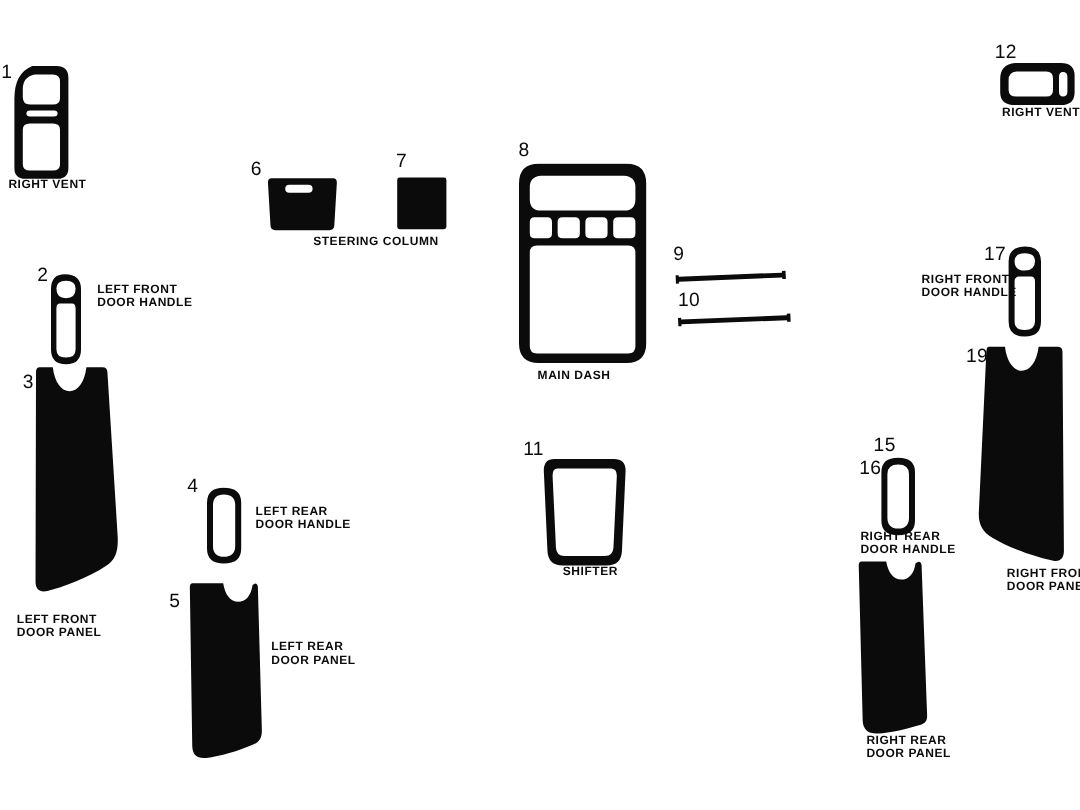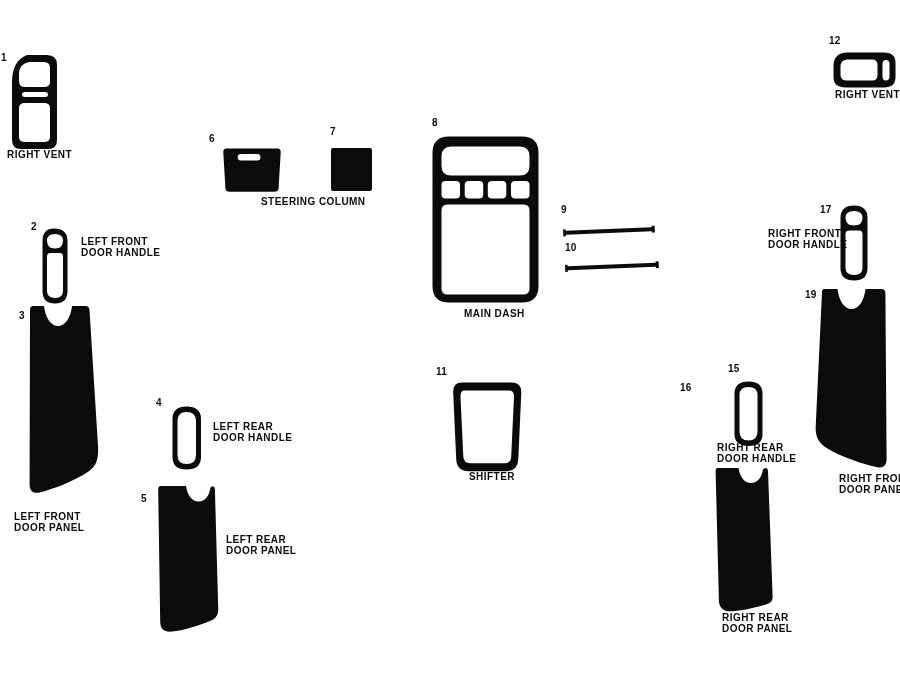--- a/index.html
+++ b/index.html
@@ -3,22 +3,22 @@
 <meta charset="utf-8">
 <style>
   :root { --ink:#0b0b0b; --background:#ffffff; }
   html,body { margin:0; padding:0; }
   body { background:#e9e9e9; font-family:"Liberation Sans", sans-serif; }
   #stage {
     position:relative; width:900px; height:675px;
     background:var(--background,#fff); overflow:hidden; margin:0 auto;
   }
   .num {
-    position:absolute; color:var(--ink); font-weight:700;
-    font-size:10px; letter-spacing:.3px; white-space:nowrap;
+    position:absolute; color:var(--ink); font-weight:400;
+    font-size:16px; letter-spacing:.3px; white-space:nowrap;
   }
   .lbl {
     position:absolute; color:var(--ink); font-weight:700;
     font-size:10px; line-height:11px; letter-spacing:.45px; white-space:nowrap;
   }
   .lbl span { display:block; }
   .shape { position:absolute; }
   .shape path, .shape rect, .shape polygon { fill:var(--ink); }
 </style>
 </head>
@@ -97,21 +97,21 @@
   <div class="num" style="left:432px;top:117px">8</div>
   <svg class="shape" style="left:432px;top:136px" width="108" height="168" viewBox="432 136 108 168">
     <path fill-rule="evenodd" d="M449,136.5 H522 Q538.5,136.5 538.5,153 V286 Q538.5,302.5 522,302.5 H449 Q432.5,302.5 432.5,286 V153 Q432.5,136.5 449,136.5 Z
       M451,146.5 H520 Q529.5,147 529.5,156 V166 Q529.5,175.5 520,175.5 H451 Q441.5,175.5 441.5,166 V156 Q441.5,147 451,146.5 Z
       M445.5,181 H456 Q460,181 460,185 V194.5 Q460,198.5 456,198.5 H445.5 Q441.5,198.5 441.5,194.5 V185 Q441.5,181 445.5,181 Z
       M468.7,181 H479.2 Q483.2,181 483.2,185 V194.5 Q483.2,198.5 479.2,198.5 H468.7 Q464.7,198.5 464.7,194.5 V185 Q464.7,181 468.7,181 Z
       M491.8,181 H502.3 Q506.3,181 506.3,185 V194.5 Q506.3,198.5 502.3,198.5 H491.8 Q487.8,198.5 487.8,194.5 V185 Q487.8,181 491.8,181 Z
       M515,181 H525.5 Q529.5,181 529.5,185 V194.5 Q529.5,198.5 525.5,198.5 H515 Q511,198.5 511,194.5 V185 Q511,181 515,181 Z
       M447.5,204.5 H523.5 Q529.5,204.5 529.5,210.5 V288.5 Q529.5,294.5 523.5,294.5 H447.5 Q441.5,294.5 441.5,288.5 V210.5 Q441.5,204.5 447.5,204.5 Z"></path>
   </svg>
-  <div class="lbl" style="left:464px;top:308px">
+  <div class="lbl" style="left:448px;top:308px">
     <span>MAIN DASH</span>
   </div>
 
   <div class="num" style="left:561px;top:204px">9</div>
   <svg class="shape" style="left:561px;top:223px" width="97" height="16" viewBox="561 223 97 16">
     <polygon points="563,229.4 565.6,229.3 565.6,230.7 651.6,227.2 651.6,225.8 654.6,225.7 654.9,232.5 651.9,232.6 651.9,231.2 565.9,234.7 565.9,236.3 563.3,236.4"></polygon>
   </svg>
 
   <div class="num" style="left:565px;top:242px">10</div>
   <svg class="shape" style="left:563px;top:258px" width="98" height="16" viewBox="563 258 98 16">
@@ -162,21 +162,21 @@
   <div class="num" style="left:728px;top:363px">15</div>
   <svg class="shape" style="left:734px;top:381px" width="30" height="66" viewBox="734 381 30 66">
     <path fill-rule="evenodd" d="M748.5,381.5 Q762.5,381.5 762.5,393.5 V434 Q762.5,446 748.5,446 Q734.5,446 734.5,434 V393.5 Q734.5,381.5 748.5,381.5 Z
       M748.5,387 Q757.5,387 757.5,395 V431.5 Q757.5,440.5 748.5,440.5 Q739.5,440.5 739.5,431.5 V395 Q739.5,387 748.5,387 Z"></path>
   </svg>
   <div class="lbl" style="left:717px;top:442px">
     <span>RIGHT REAR</span>
     <span>DOOR HANDLE</span>
   </div>
 
-  <div class="num" style="left:680px;top:382px">16</div>
+  <div class="num" style="left:716px;top:382px">16</div>
   <svg class="shape" style="left:714px;top:466px" width="60" height="147" viewBox="714 466 60 147">
     <path d="M718,468 H738.5 C740,477 744.5,483 751,483 C757.2,483 761.6,478.3 763,469.3 L765.4,468.1
       C767,468.1 767.9,469.2 768,471.2 L772.6,596 C772.8,600.5 771.2,602.8 766.5,604.2 C755,607.8 741,610.8 732,611.3
       C723.5,611.8 719.1,608 718.9,600.5 L715.6,471.3 C715.6,469.2 716.4,468 718,468 Z"></path>
   </svg>
   <div class="lbl" style="left:722px;top:612px">
     <span>RIGHT REAR</span>
     <span>DOOR PANEL</span>
   </div>
 

